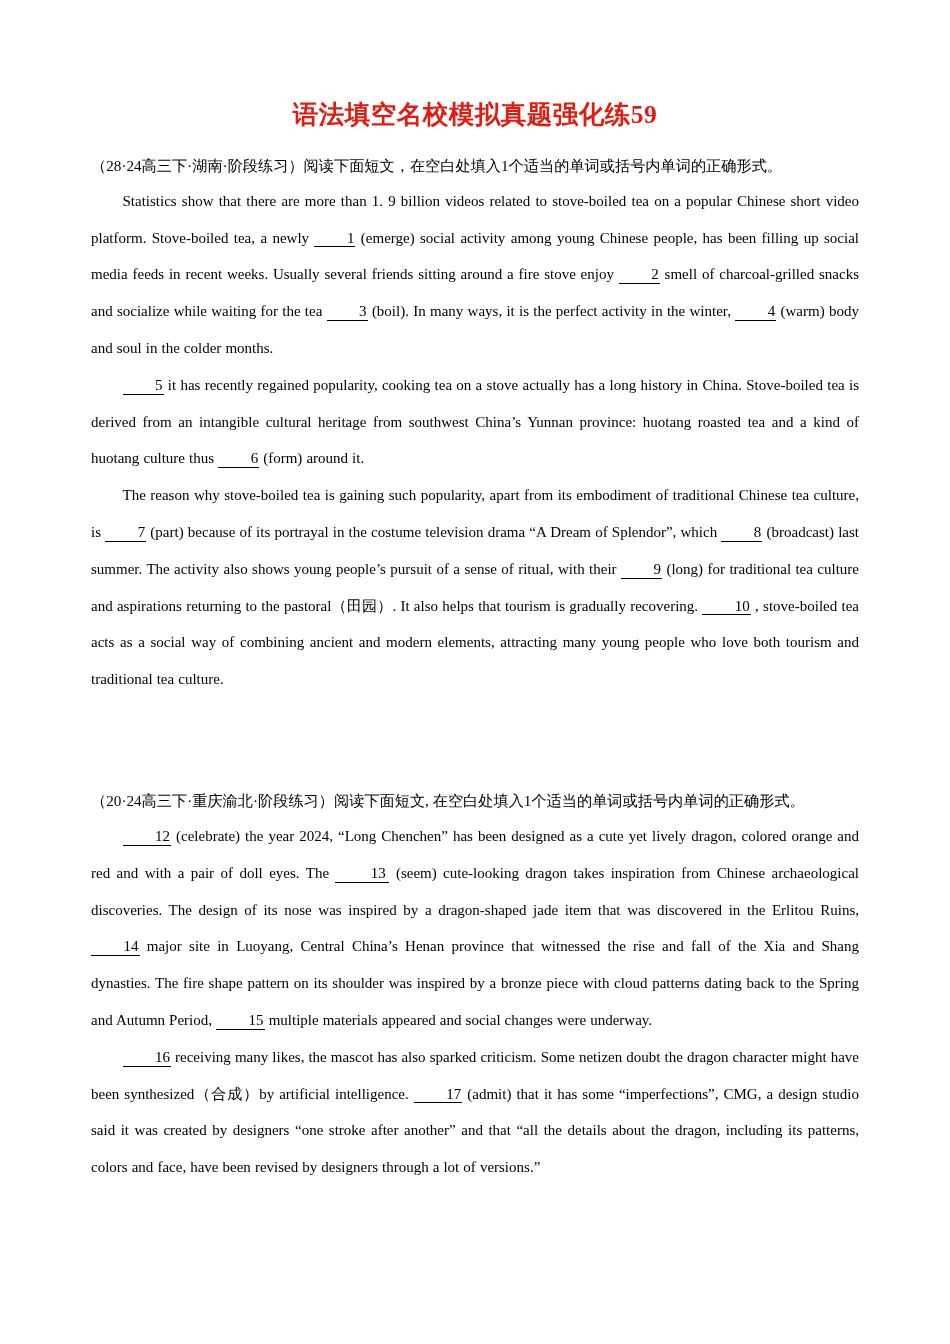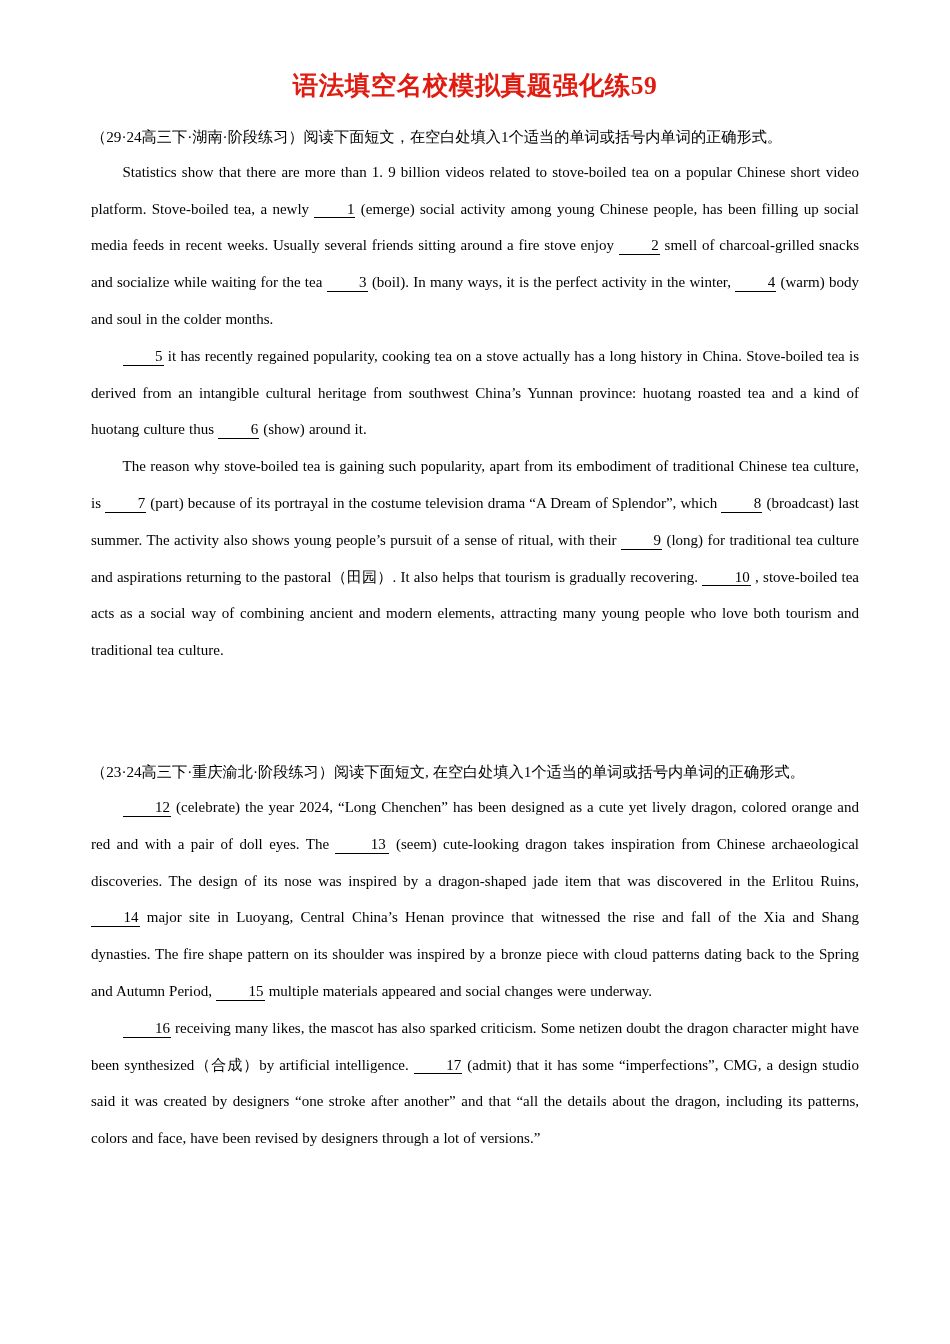--- a/index.html
+++ b/index.html
@@ -22,21 +22,21 @@
     padding: 0 91px 0 91px;
     background: #ffffff;
   }
   .doc-title {
     text-align: center;
     color: #e01b10;
     font-weight: bold;
     font-size: 25.5px;
     letter-spacing: 0.5px;
     margin: 0;
-    padding-top: 70px;
+    padding-top: 99px;
     line-height: 1.25;
     font-family: "Liberation Serif", "DejaVu Serif", serif;
   }
   .src-line {
     font-size: 15.2px;
     line-height: 35px;
     margin: 0;
     padding-top: 17px;
     text-align: justify;
     text-justify: inter-ideograph;
@@ -69,23 +69,23 @@
   .gap-block { height: 42px; }
 </style>
 </head>
 <body style="background: rgb(255, 255, 255);">
 
 <div class="page">
 
   <h1 class="doc-title" style="color: rgb(224, 27, 16);">语法填空名校模拟真题强化练59</h1>
 
   <div id="sections-root">
-      <p class="src-line">（29·24高三下·湖南·阶段练习）阅读下面短文，在空白处填入1个适当的单词或括号内单词的正确形式。</p>
+      <p class="src-line">（28·24高三下·湖南·阶段练习）阅读下面短文，在空白处填入1个适当的单词或括号内单词的正确形式。</p>
       <p class="body-para"><span>Statistics show that there are more than 1. 9 billion videos related to stove-boiled tea on a popular Chinese short video platform. Stove-boiled tea, a newly </span> <span class="blank w1">1</span> <span>(emerge) social activity among young Chinese people, has been filling up social media feeds in recent weeks. Usually several friends sitting around a fire stove enjoy </span> <span class="blank w1">2</span> <span> smell of charcoal-grilled snacks and socialize while waiting for the tea </span> <span class="blank w1">3</span> <span> (boil). In many ways, it is the perfect activity in the winter, </span> <span class="blank w1">4</span> <span> (warm) body and soul in the colder months.</span></p>
-      <p class="body-para"> <span class="blank w1">5</span> <span> it has recently regained popularity, cooking tea on a stove actually has a long history in China. Stove-boiled tea is derived from an intangible cultural heritage from southwest China’s Yunnan province: huotang roasted tea and a kind of huotang culture thus </span> <span class="blank w1">6</span> <span> (show) around it.</span></p>
+      <p class="body-para"> <span class="blank w1">5</span> <span> it has recently regained popularity, cooking tea on a stove actually has a long history in China. Stove-boiled tea is derived from an intangible cultural heritage from southwest China’s Yunnan province: huotang roasted tea and a kind of huotang culture thus </span> <span class="blank w1">6</span> <span> (form) around it.</span></p>
       <p class="body-para"><span>The reason why stove-boiled tea is gaining such popularity, apart from its embodiment of traditional Chinese tea culture, is </span> <span class="blank w1">7</span> <span> (part) because of its portrayal in the costume television drama “A Dream of Splendor”, which </span> <span class="blank w1">8</span> <span>(broadcast) last summer. The activity also shows young people’s pursuit of a sense of ritual, with their </span> <span class="blank w1">9</span> <span> (long) for traditional tea culture and aspirations returning to the pastoral（田园）. It also helps that tourism is gradually recovering. </span> <span class="blank w3">10</span> <span>, stove-boiled tea acts as a social way of combining ancient and modern elements, attracting many young people who love both tourism and traditional tea culture.</span></p>
       <div class="gap-block"></div>
-      <p class="src-line second">（23·24高三下·重庆渝北·阶段练习）阅读下面短文, 在空白处填入1个适当的单词或括号内单词的正确形式。</p>
+      <p class="src-line second">（20·24高三下·重庆渝北·阶段练习）阅读下面短文, 在空白处填入1个适当的单词或括号内单词的正确形式。</p>
       <p class="body-para"> <span class="blank w3">12</span> <span> (celebrate) the year 2024, “Long Chenchen” has been designed as a cute yet lively dragon, colored orange and red and with a pair of doll eyes. The </span> <span class="blank w4">13</span> <span> (seem) cute-looking dragon takes inspiration from Chinese archaeological discoveries. The design of its nose was inspired by a dragon-shaped jade item that was discovered in the Erlitou Ruins, </span> <span class="blank w3">14</span> <span> major site in Luoyang, Central China’s Henan province that witnessed the rise and fall of the Xia and Shang dynasties. The fire shape pattern on its shoulder was inspired by a bronze piece with cloud patterns dating back to the Spring and Autumn Period, </span> <span class="blank w3">15</span> <span> multiple materials appeared and social changes were underway.</span></p>
       <p class="body-para"> <span class="blank w2">16</span> <span> receiving many likes, the mascot has also sparked criticism. Some netizen doubt the dragon character might have been synthesized（合成）by artificial intelligence. </span> <span class="blank w3">17</span> <span> (admit) that it has some “imperfections”, CMG, a design studio said it was created by designers “one stroke after another” and that “all the details about the dragon, including its patterns, colors and face, have been revised by designers through a lot of versions.”</span></p>
     </div>
 
 </div>
 
 </body></html>

